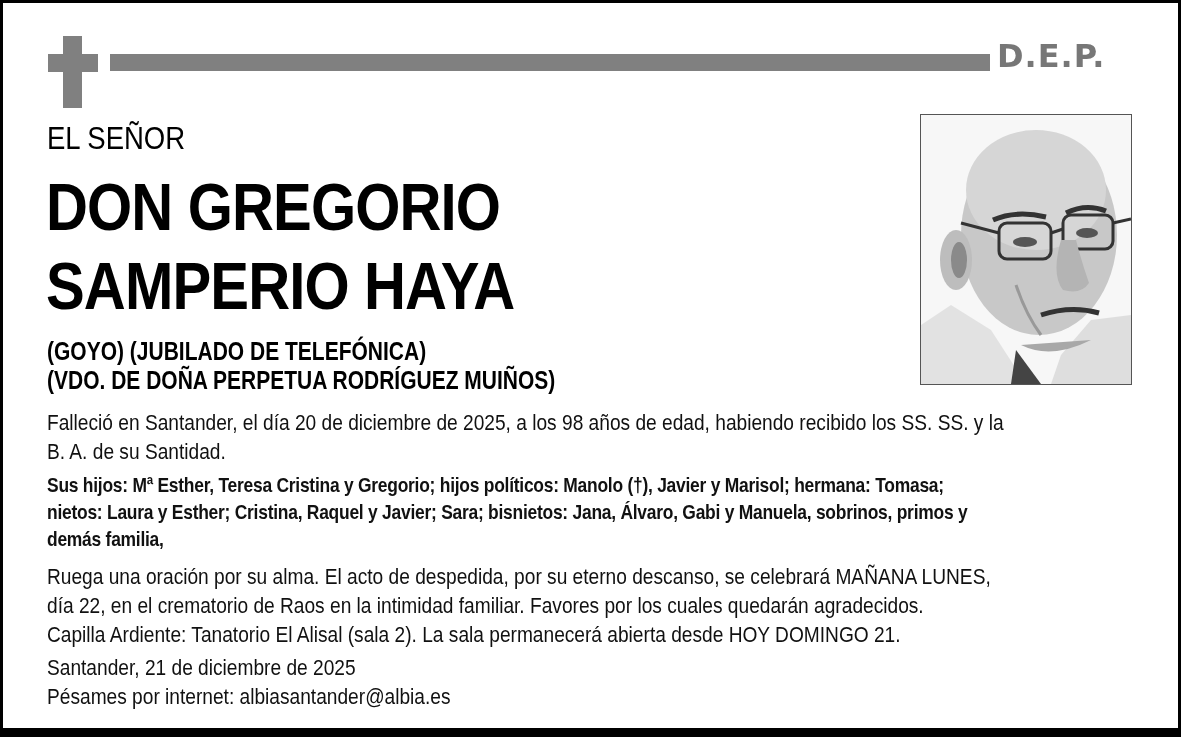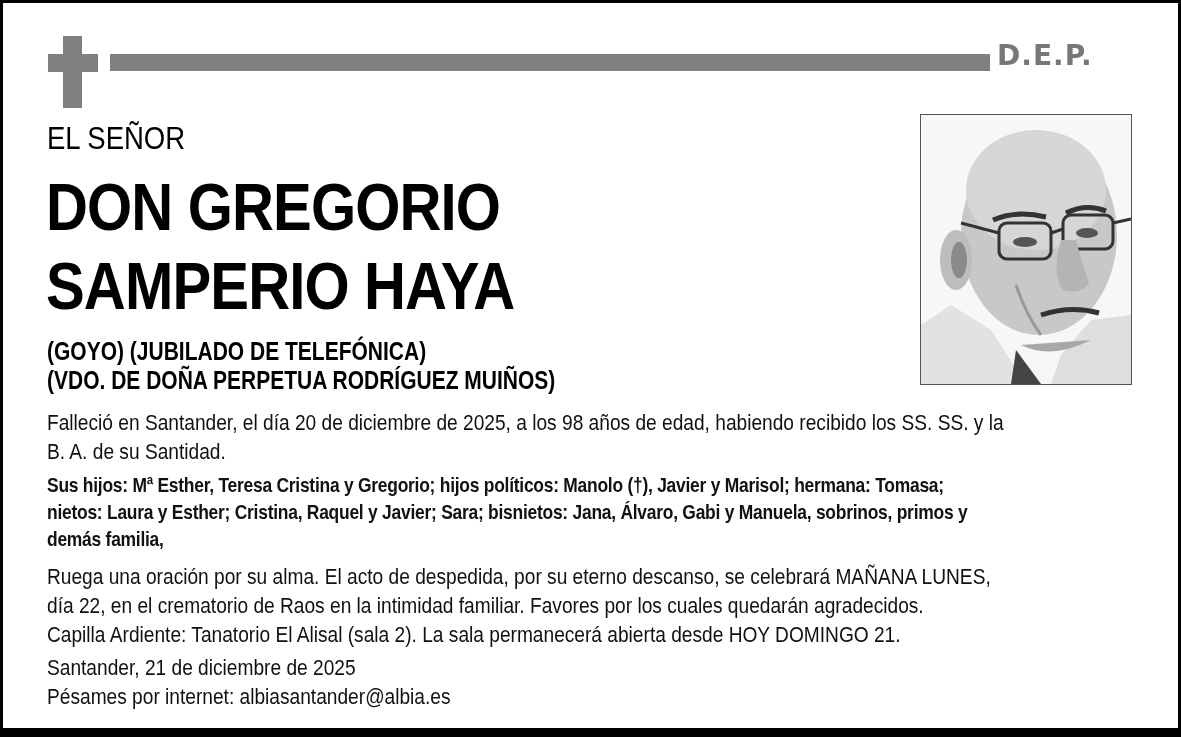--- a/index.html
+++ b/index.html
@@ -7,21 +7,21 @@
   .frame {
     position: absolute; left: 0; top: 0; width: 1181px; height: 737px;
     box-sizing: border-box; border-top: 3px solid #000; border-left: 3px solid #000;
     border-right: 3px solid #000; border-bottom: 9px solid #000; background: #fff;
   }
   .cross-v { position: absolute; left: 63px; top: 36px; width: 19px; height: 72px; background: #808080; }
   .cross-h { position: absolute; left: 48px; top: 54px; width: 50px; height: 18px; background: #808080; }
   .rule { position: absolute; left: 110px; top: 54px; width: 880px; height: 17px; background: #808080; }
   .dep {
     position: absolute; left: 997px; top: 34px; font-family: "DejaVu Sans", sans-serif;
-    font-weight: bold; font-size: 28px; color: #777; letter-spacing: 1px; line-height: 44px;
+    font-weight: bold; font-size: 32px; color: #777; letter-spacing: 1px; line-height: 44px;
   }
   .senor {
     position: absolute; left: 47px; top: 118px; font-family: "Liberation Sans", sans-serif;
     font-size: 32px; color: #000; line-height: 40px; transform: scaleX(0.86); transform-origin: left;
   }
   .name {
     position: absolute; left: 46px; top: 168px; font-family: "Liberation Sans", sans-serif;
     font-weight: bold; font-size: 66px; line-height: 79px; color: #000;
     letter-spacing: -1px; transform: scaleX(0.88); transform-origin: left; white-space: nowrap;
   }

